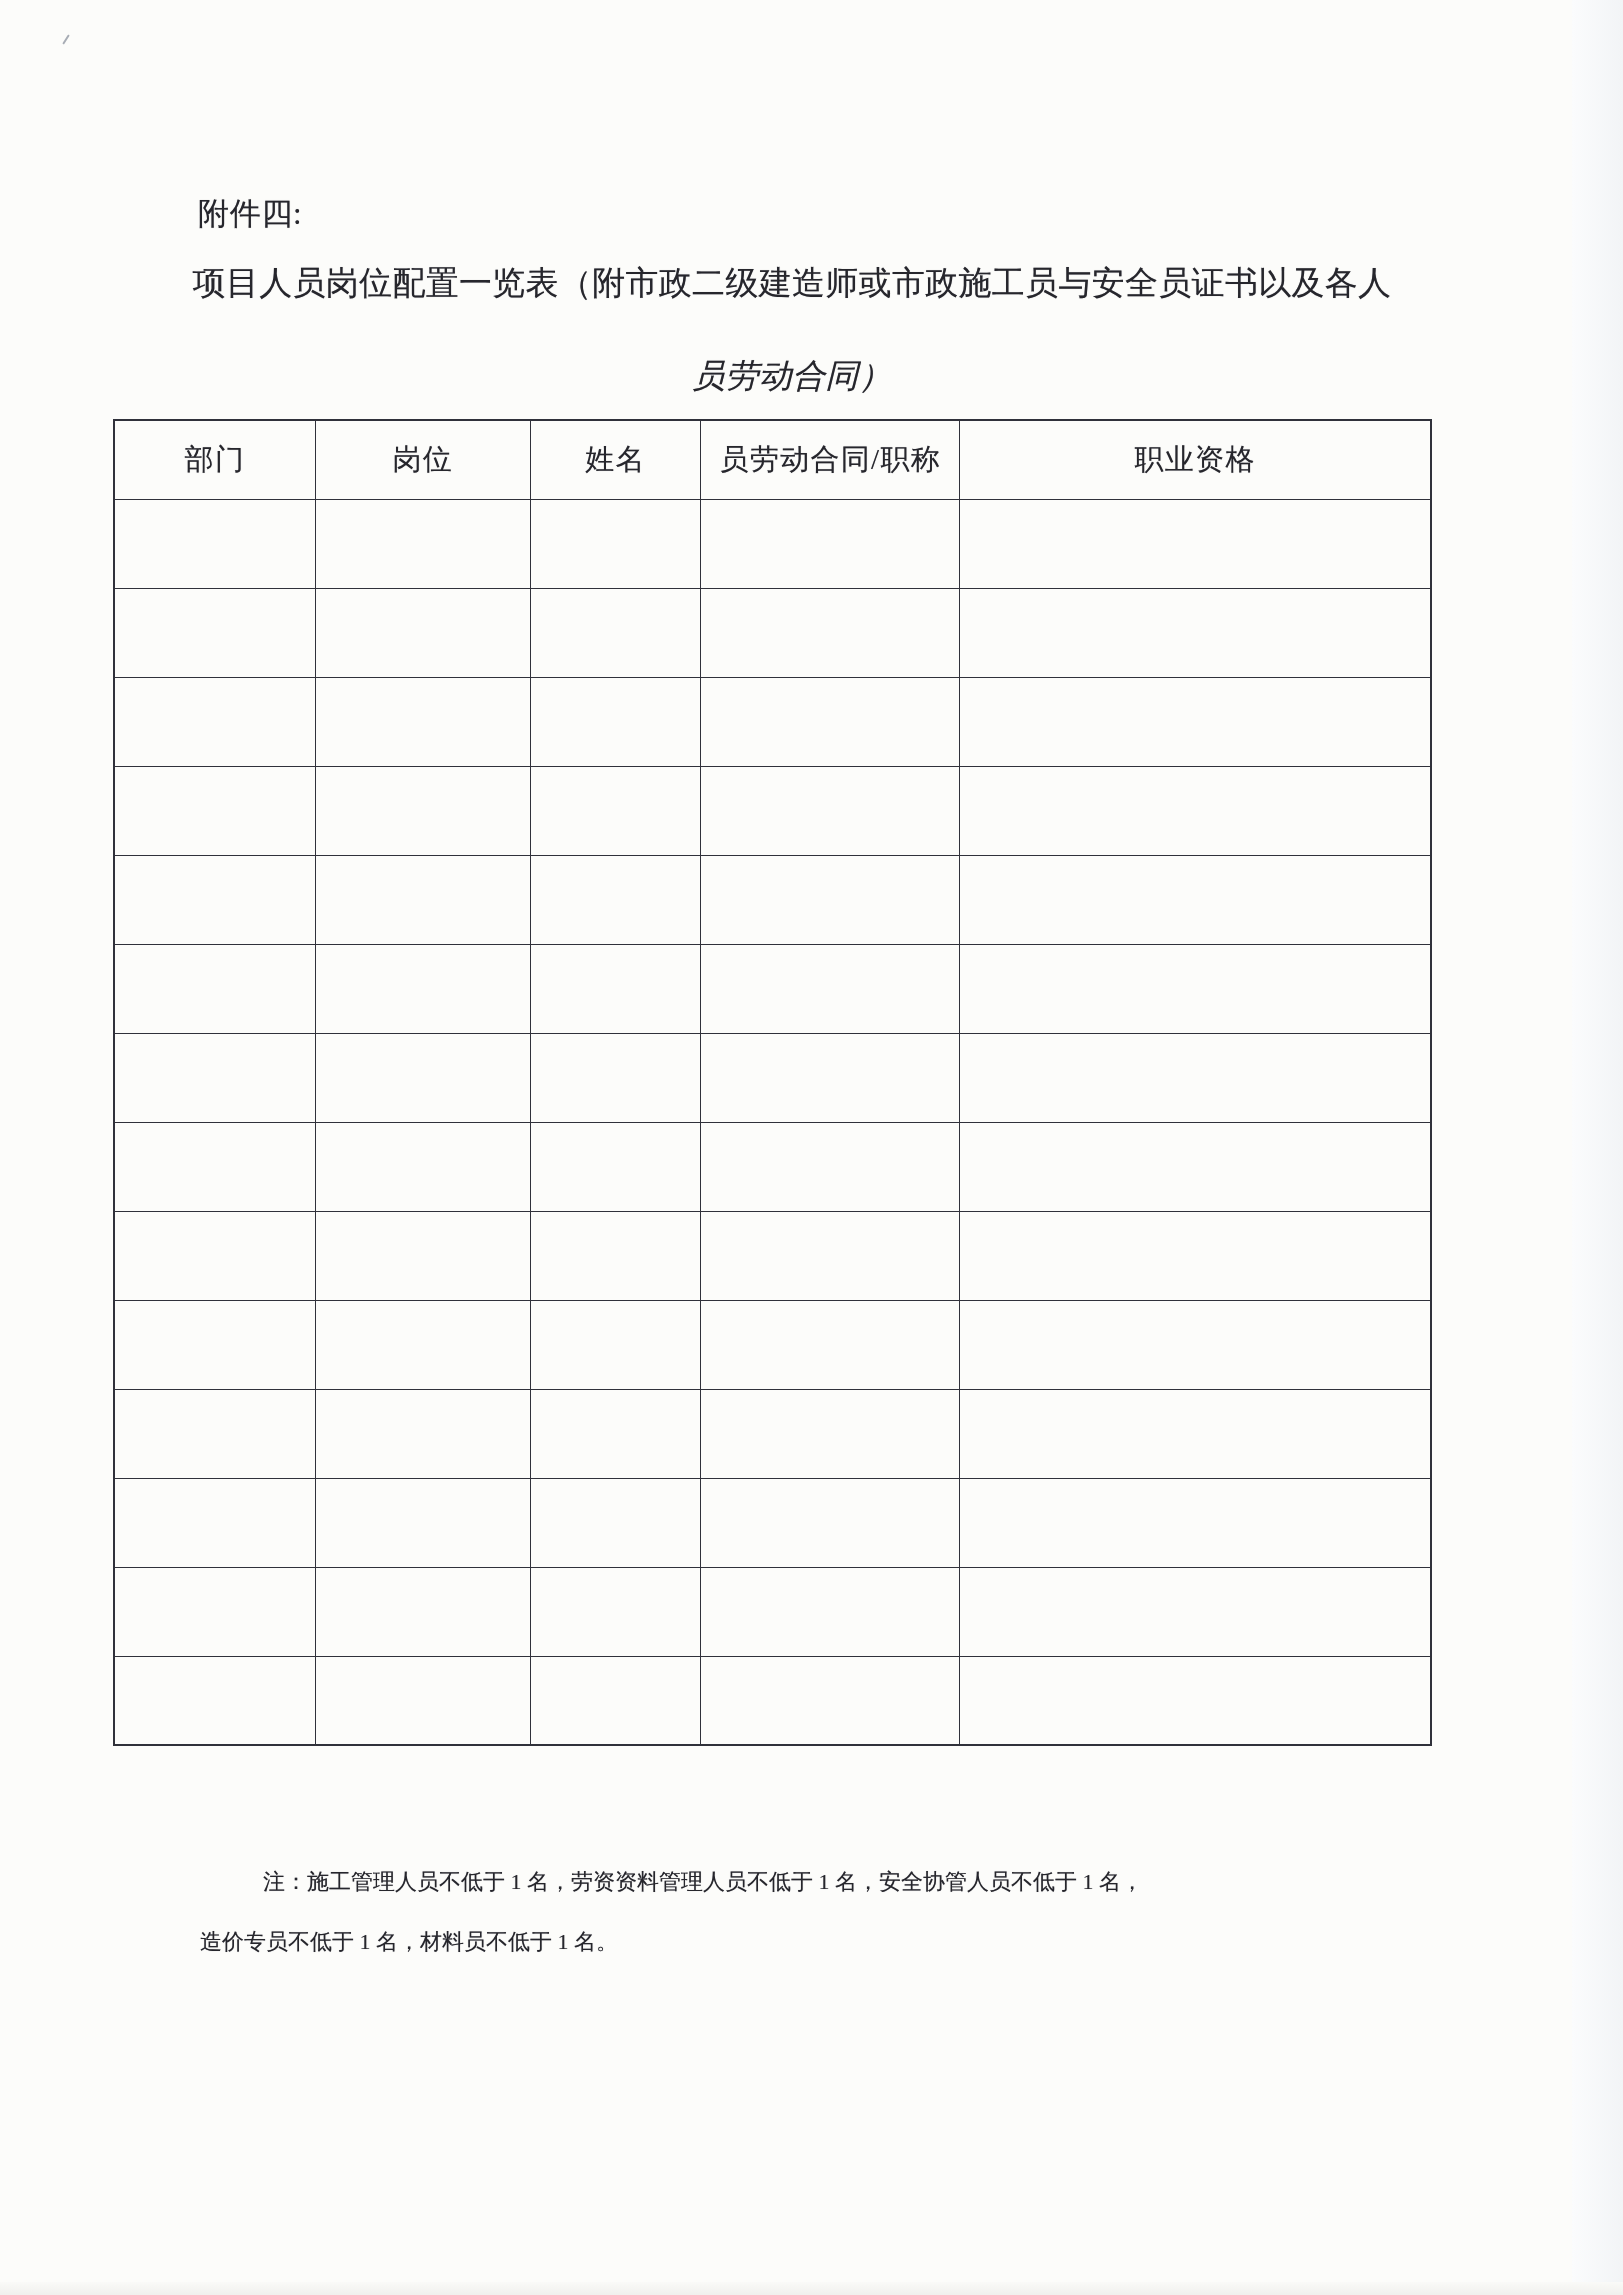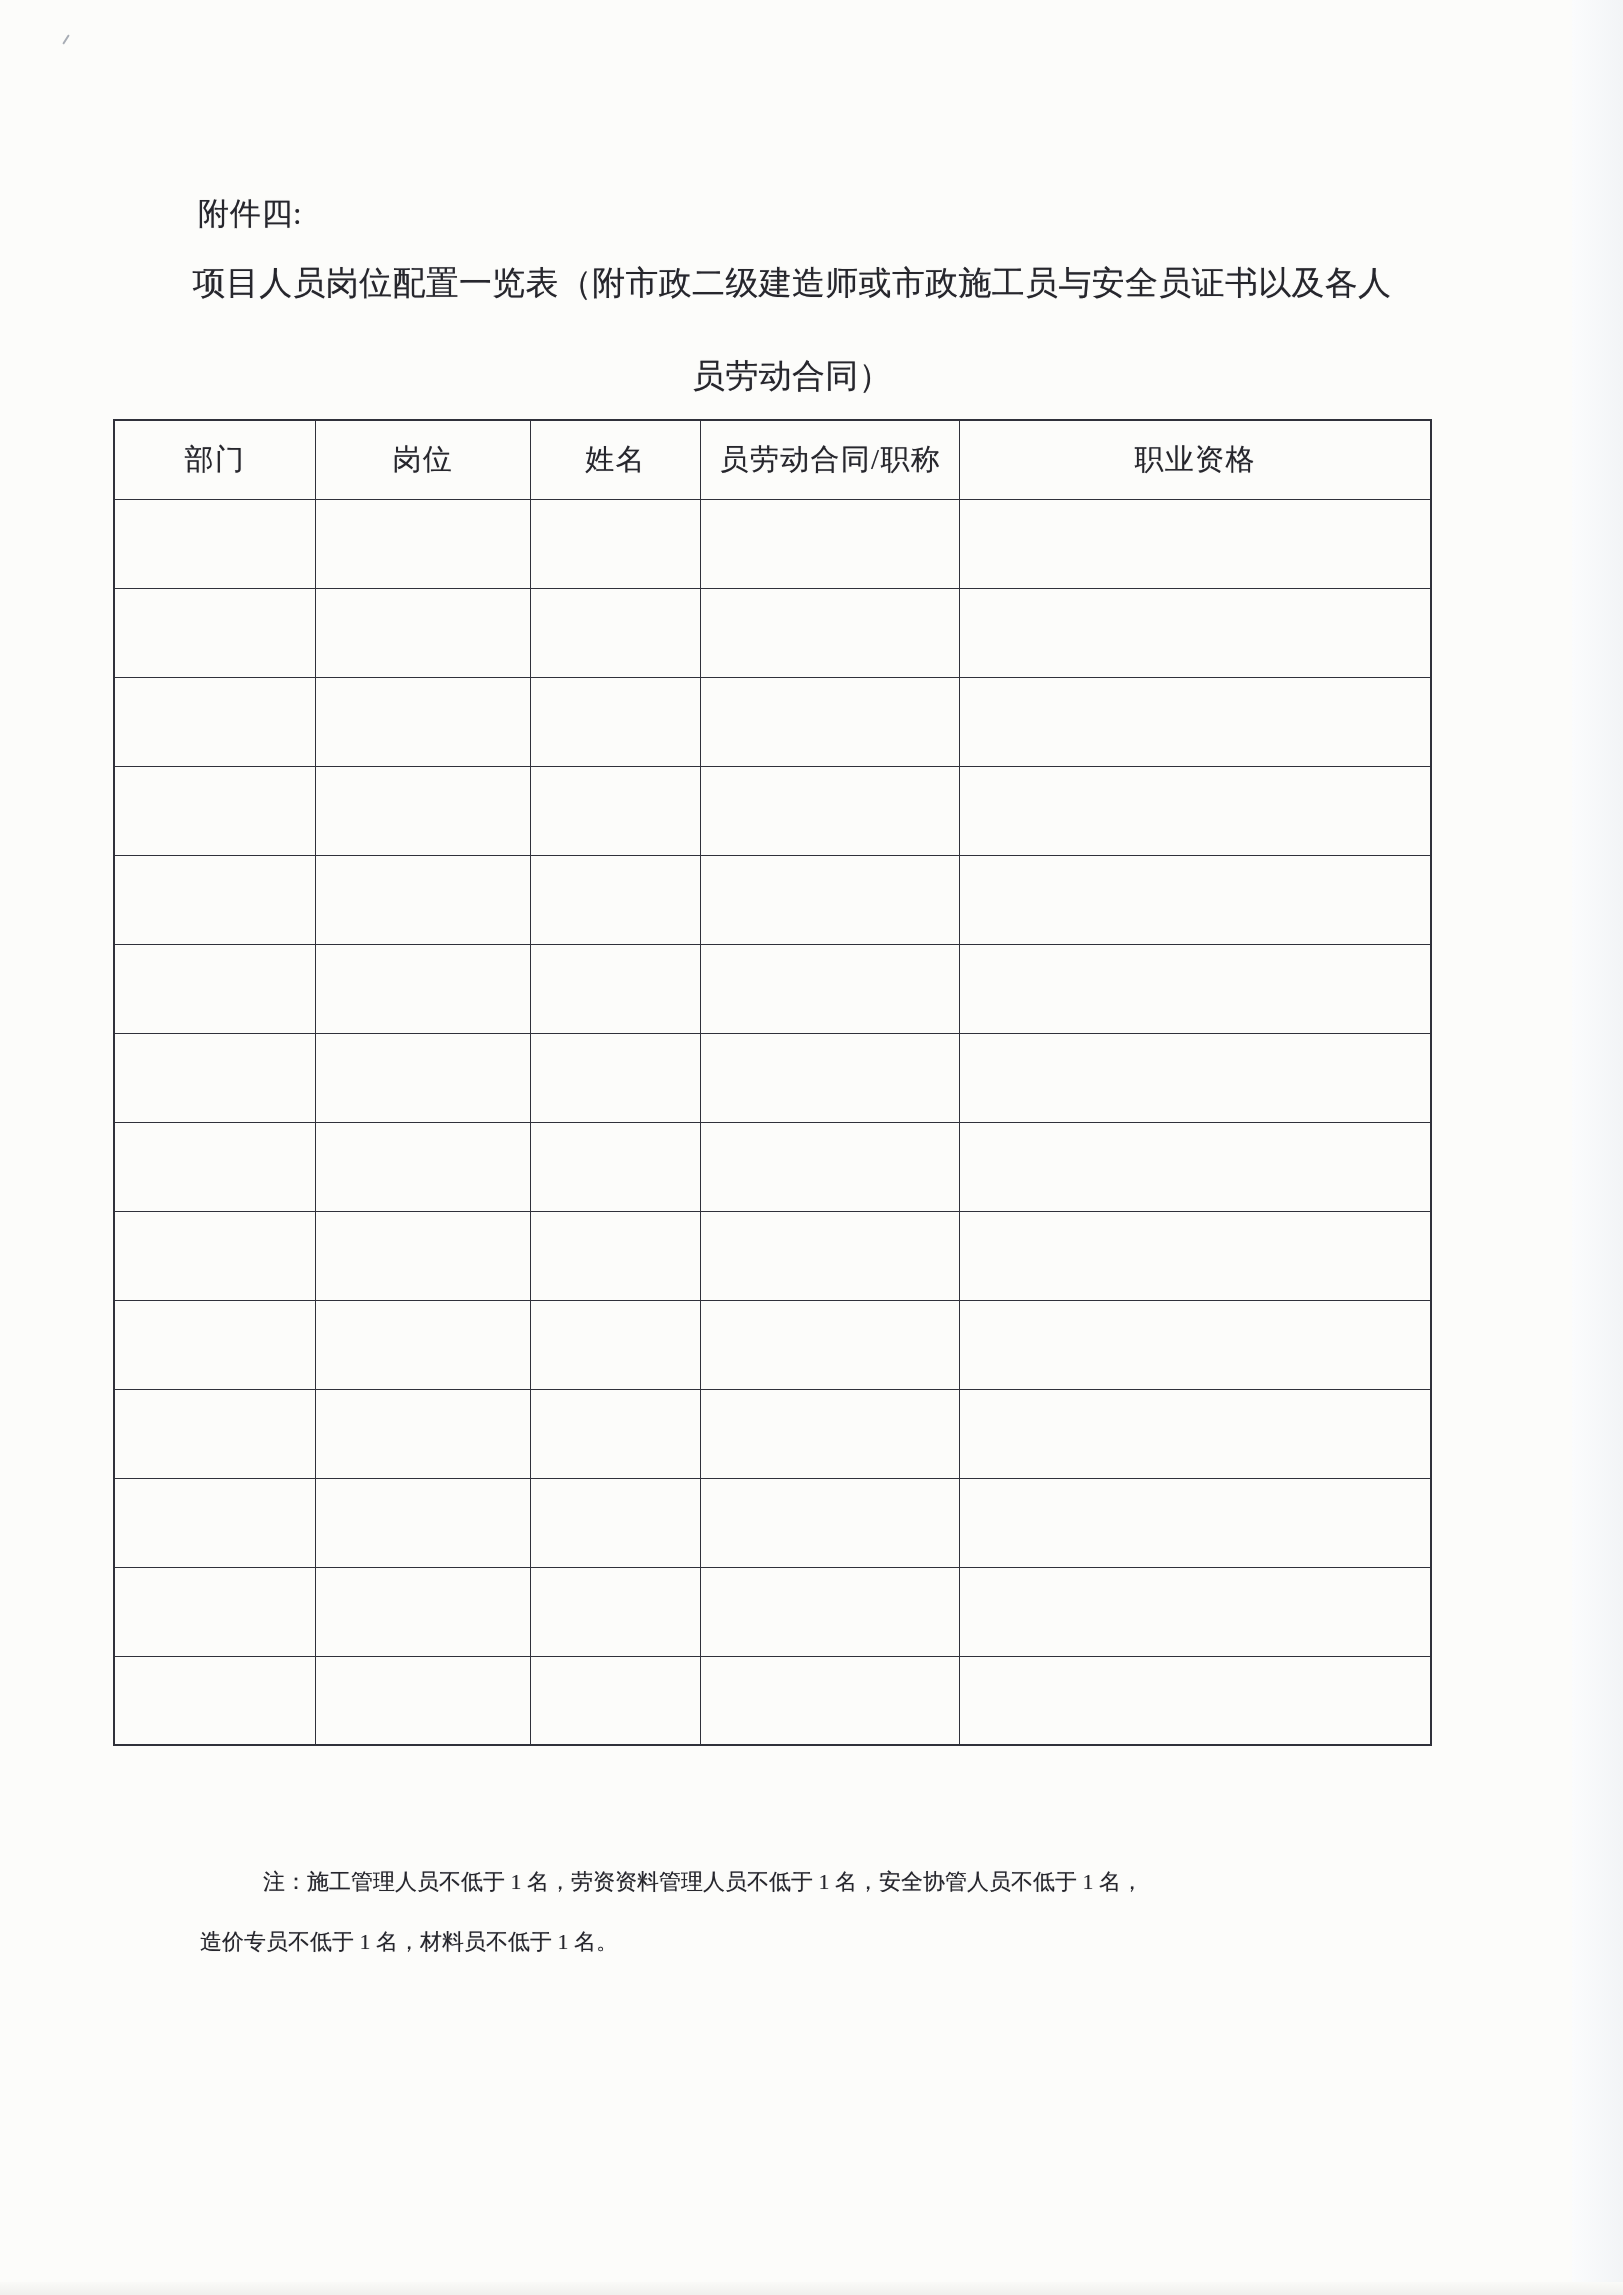--- a/index.html
+++ b/index.html
@@ -37,21 +37,21 @@
     text-shadow:0 0 0.7px rgba(20,20,35,.45);
     white-space:nowrap;
   }
   .title-line{
     position:absolute; left:0; width:1584px;
     text-align:center; font-size:33px; line-height:42px;
     letter-spacing:0.3px; white-space:nowrap;
     text-shadow:0 0 0.7px rgba(20,20,35,.45);
   }
   .title-line-1{top:262px;}
-  .title-line-2{top:355px;}
+  .title-line-2{top:355px;font-style:italic;}
   table.personnel{
     position:absolute; left:113px; top:419px; width:1319px;
     border-collapse:collapse; table-layout:fixed;
     border:2px solid var(--line);
     padding-left:8px;
   }
   table.personnel th, table.personnel td{
     border:1.3px solid var(--line);
     background:transparent;
   }

